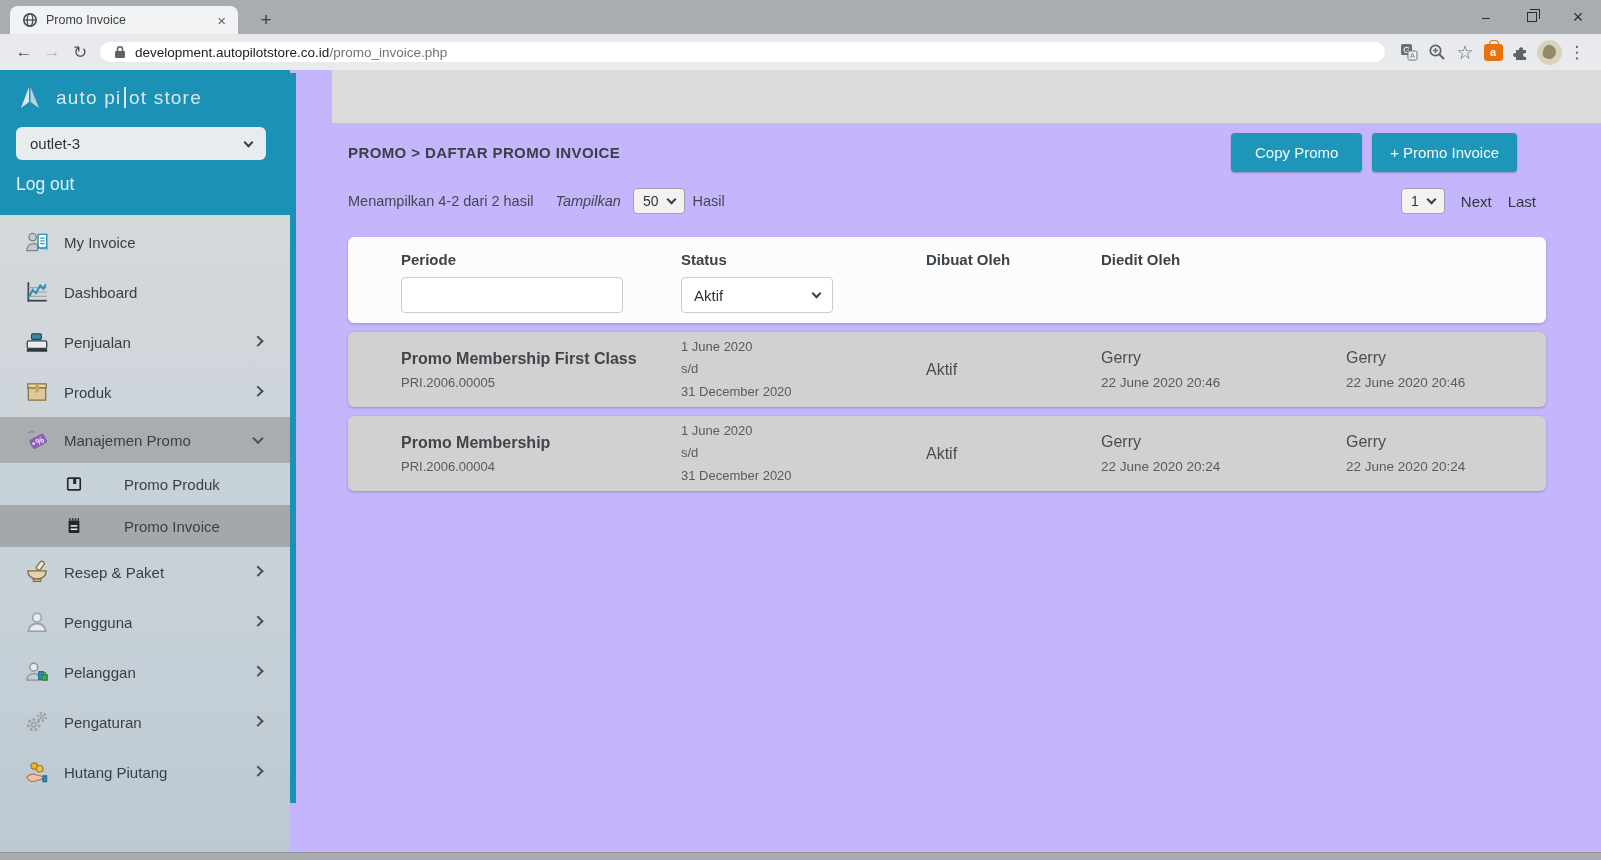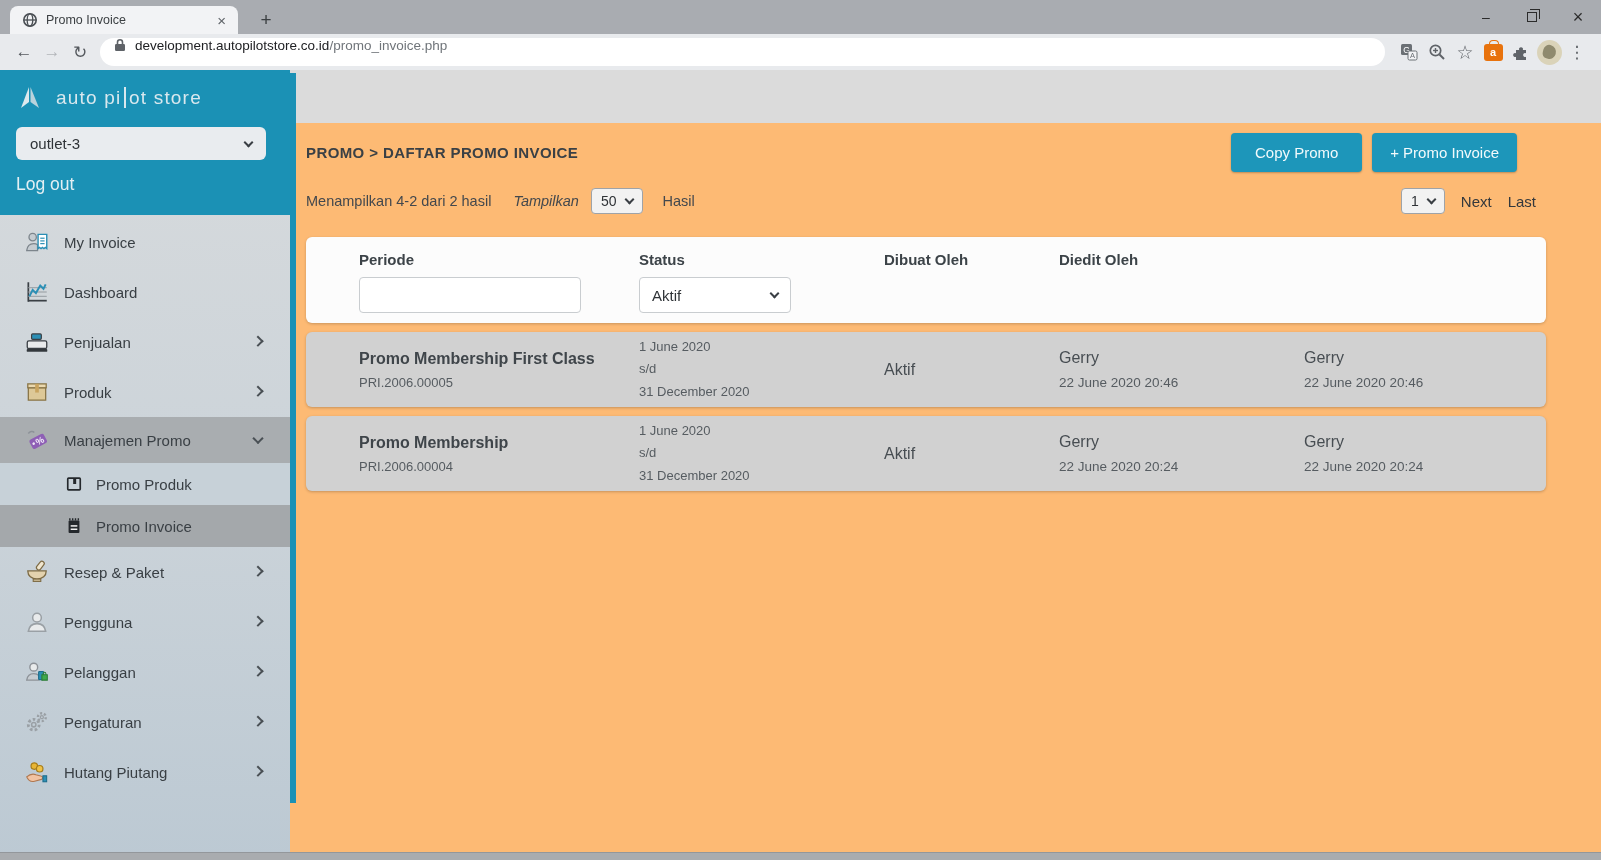--- a/index.html
+++ b/index.html
@@ -20,22 +20,22 @@
             font-size:14px; color:#2b2b2b; }
   .restore-glyph { width:10px; height:10px; border:1.4px solid #2b2b2b; position:relative; background:transparent; }
   .restore-glyph:before { content:""; position:absolute; left:2px; top:-4.5px; width:9px; height:9px;
             border:1.4px solid #2b2b2b; border-left:none; border-bottom:none; }
 
   .toolbar { position:absolute; top:34px; left:0; width:100%; height:36px; background:#E8EAED;
              display:flex; align-items:center; padding:0 10px; }
   .navbtn { width:28px; height:28px; display:flex; align-items:center; justify-content:center;
             font-size:17px; color:#55595E; }
   .navbtn.disabled { color:#B2B5B9; }
-  .omnibox { flex:1; height:28px; margin:0 10px 0 6px; background:#FFFFFF; border-radius:14px;
-             display:flex; padding:0 14px; gap:9px; }
+  .omnibox { flex:1; height:20px; margin:0 10px 0 6px; background:#FFFFFF; border-radius:14px;
+             display:flex; align-items:center; padding:0 14px; gap:9px; }
   .url { font-size:13.5px; color:#202124; white-space:nowrap; }
   .url .path { color:#70757A; }
   .tb-icon { width:28px; height:28px; display:flex; align-items:center; justify-content:center;
              font-size:16px; color:#5F6368; }
   .avatar { width:25px; height:25px; border-radius:50%; background:#DAD3B9; position:relative; overflow:hidden; }
   .avatar:after { content:""; position:absolute; left:6px; top:5px; width:13px; height:14px;
              background:#8F8A6E; border-radius:45% 55% 50% 40%; transform:rotate(15deg); }
   .ext-bag { width:19px; height:17px; background:#E8720C; border-radius:3px; position:relative;
              display:flex; align-items:center; justify-content:center; color:#fff; font-size:11px; font-weight:bold; }
   .ext-bag:before { content:""; position:absolute; top:-4px; left:5px; width:8px; height:6px;
@@ -53,49 +53,49 @@
   .logo-bar { display:inline-block; width:2.5px; height:21px; background:#D9E8EE; margin:0 2.5px; vertical-align:-4px; }
   .outlet-select { margin-top:15px; height:33px; background:#E9ECEF; border-radius:6px; display:flex;
                    align-items:center; padding:0 14px; font-size:15px; color:#2F3337; }
   .logout { margin-top:14px; color:#E3EFF3; font-size:17.5px; }
 
   .menu { padding-top:2px; }
   .side-item { height:50px; display:flex; align-items:center; padding-left:24px; position:relative;text-align:right; }
   .side-item .label { font-size:15px; color:#393F44; margin-left:14px; }
   .side-item.parent-open { height:46px; background:#A9ADB0; }
   .side-item.sub { height:42px; padding-left:64px; }
-  .side-item.sub .label { margin-left:12px; }
+  .side-item.sub .label { margin-left:40px; }
   .side-item.sub-light { background:#C7D1D8; }
   .side-item.sub-selected { background:#A4A8AB; }
   .icon24 { width:26px; height:26px; flex:0 0 26px; display:flex; align-items:center; justify-content:center; }
   .icon20 { width:20px; height:20px; flex:0 0 20px; display:flex; align-items:center; justify-content:center; }
   .chev { width:8px; height:8px; border-top:2px solid #4A5055; border-right:2px solid #4A5055;
           position:absolute; right:28px; top:50%; }
   .chev.right { transform:translateY(-60%) rotate(45deg); }
   .chev.down  { transform:translateY(-70%) rotate(135deg); }
   .sel-chev { width:7px; height:7px; border-top:2px solid #3A3F44; border-right:2px solid #3A3F44;
           transform:rotate(135deg); margin-left:auto; margin-bottom:3px; }
 
   
-  .main { flex:1; position:relative; background:#fdba74; }
+  .main { flex:1; position:relative; background:#c4b5fd;padding-left:42px; }
   .top-strip { height:53px; background:#DBDBDB; }
   .content { padding:14px 55px 0 16px; }
   .header-row { display:flex; align-items:center; justify-content:space-between; height:30px; }
   .breadcrumb { font-size:15px; font-weight:bold; color:#3A4045; letter-spacing:0.4px; }
   .btns { display:flex; gap:10px; margin-right:29px; }
   .btn-teal { min-width:131px; height:39px; background:#1D96BA; color:#F2FAFC; border:none; border-radius:4px;
               font-size:15px; font-family:"Liberation Sans", sans-serif; padding:0 18px;
               box-shadow:0 1px 2px rgba(0,0,0,.25); }
   .meta-row { display:flex; align-items:center; margin-top:20px; height:28px; font-size:14.5px; color:#43484D; }
   .meta-right { margin-left:auto; display:flex; align-items:center; gap:16px; padding-right:10px; }
   .mini-select { height:26px; background:#F2F2F2; border:1px solid #9FA3A7; border-radius:4px;
                  display:flex; align-items:center; gap:9px; padding:0 9px; font-size:14px; color:#2F3337; }
   .mini-select .sel-chev { margin-left:0; }
   .tampilkan { margin-left:22px; margin-right:12px;font-style:italic; }
-  .hasil { margin-left:20px;text-align:center; }
+  .hasil { margin-left:8px;text-align:center; }
   .pag-link { font-size:15px; color:#33383C; }
 
   .grid-cols { display:grid; grid-template-columns:35px 280px 245px 175px 245px 1fr; padding-left:18px; }
   .filter-card { margin-top:22px; background:#FCFCFC; border-radius:6px; height:86px; padding-top:14px;
                  box-shadow:0 1px 3px rgba(0,0,0,.2); }
   .col-label { font-size:15px; font-weight:bold; color:#3C4348; }
   .filter-input { margin-top:9px; height:36px; border:1px solid #C9CDD0; border-radius:4px; background:#fff;
                   font-size:15px; color:#2F3337; padding:0 12px; width:250px;
                   font-family:"Liberation Sans", sans-serif; }
   .filter-input::placeholder { color:#9CA1A6; }

